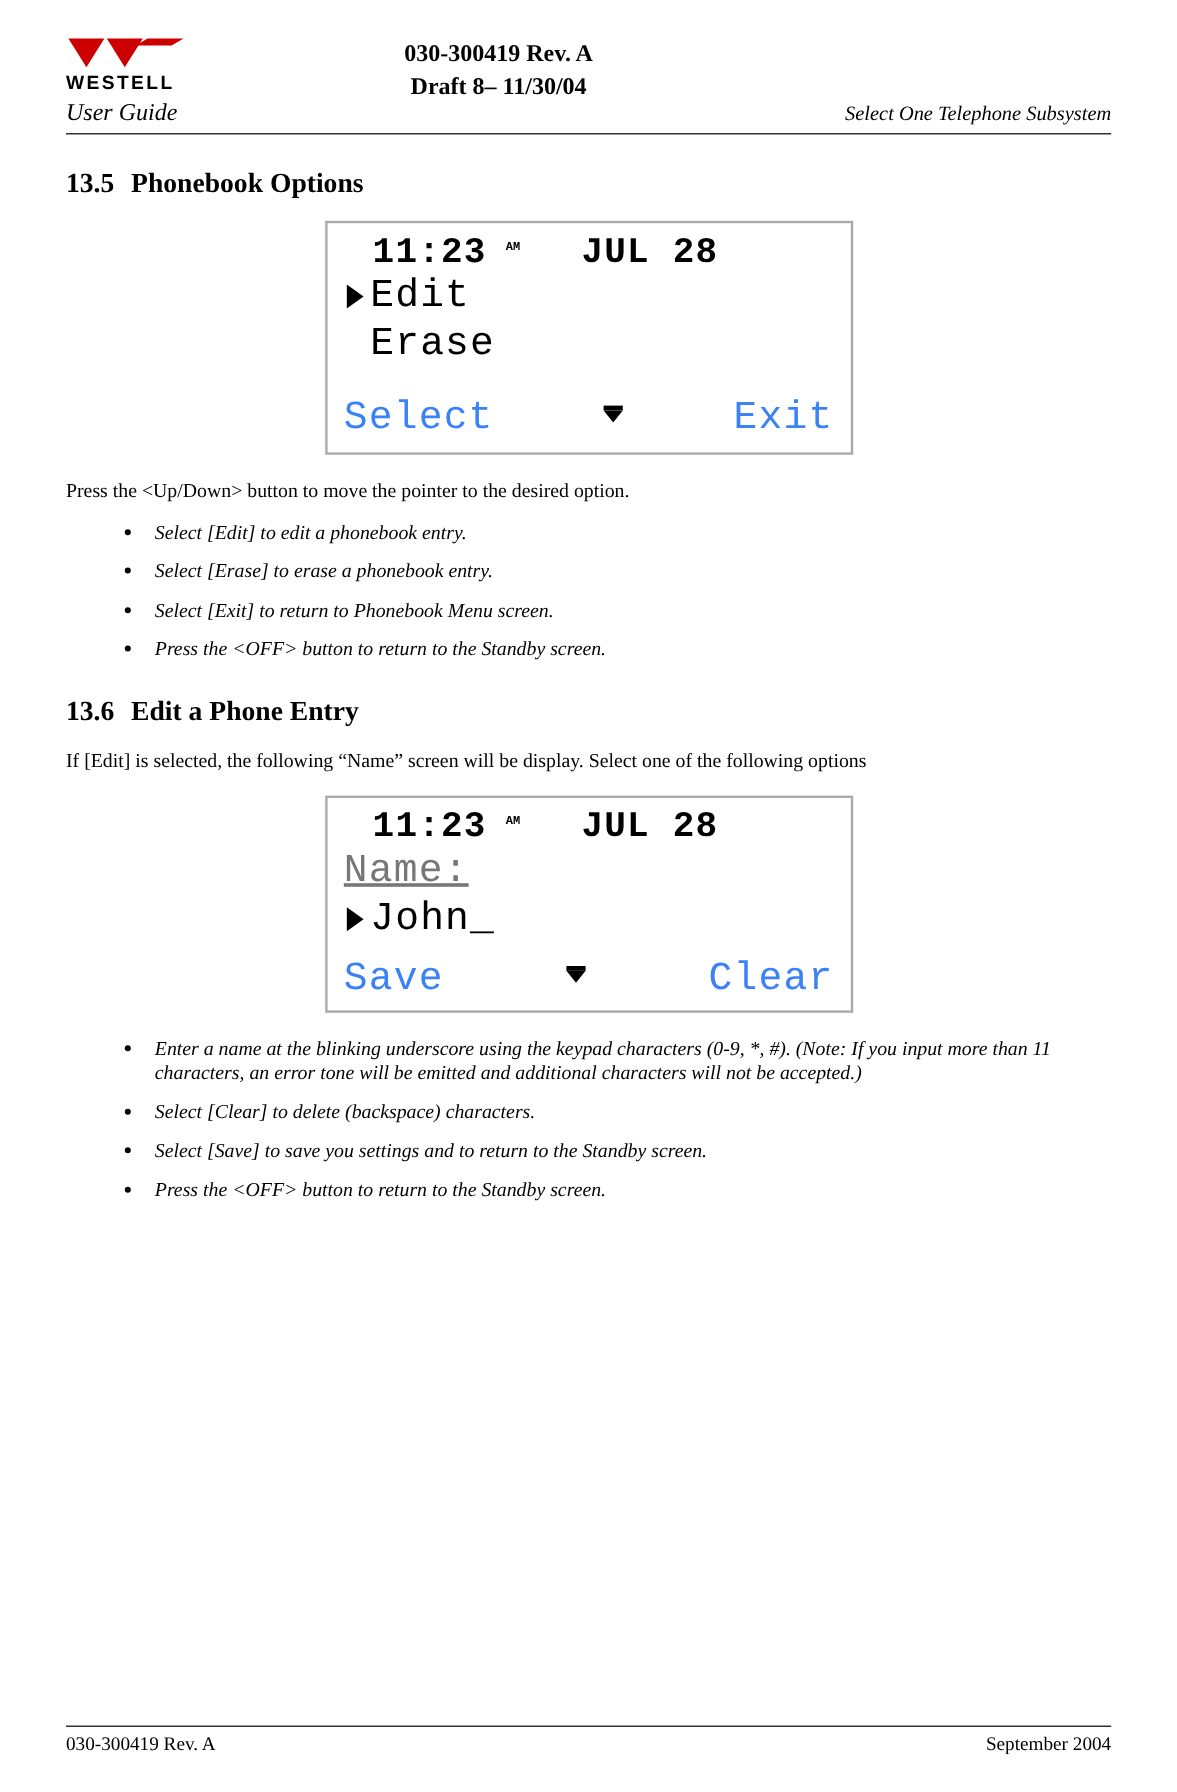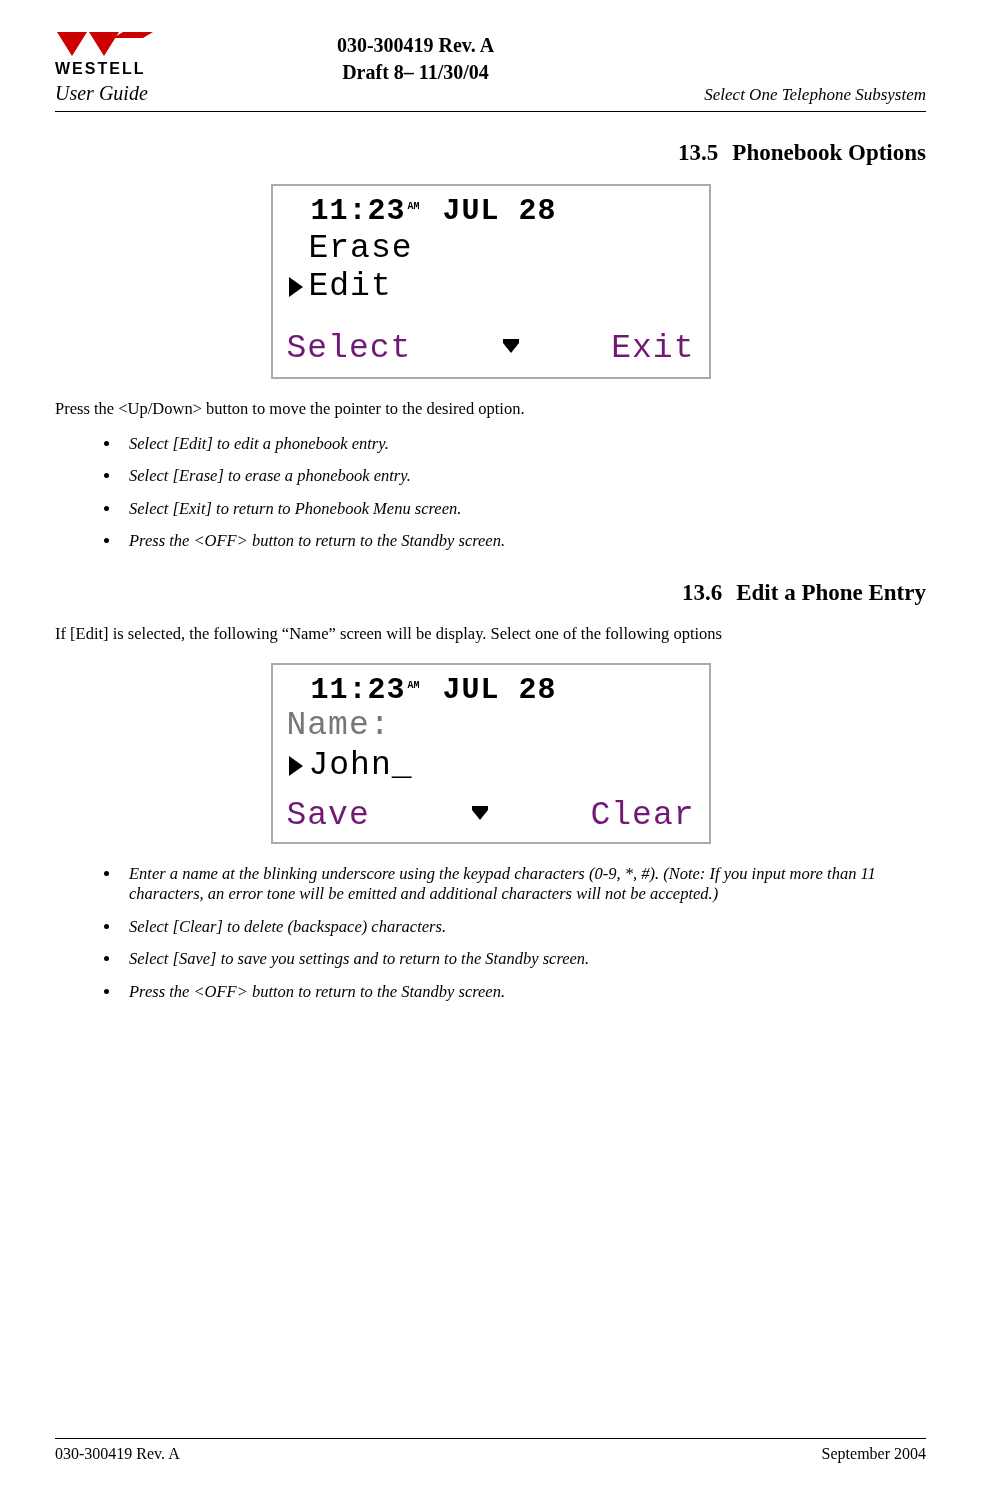--- a/index.html
+++ b/index.html
@@ -50,21 +50,20 @@
   }
   .hline {
     border: none;
     border-top: 1px solid #000;
     margin: 6px 0 0 0;
   }
   h2.section {
     font-size: 23px;
     font-weight: bold;
     margin: 28px 0 18px 0;
-    text-align: right;
   }
   h2.section .secnum { margin-right: 14px; }
   p.body {
     font-size: 16.5px;
     margin: 0 0 14px 0;
     line-height: 1.25;
   }
   ul.bullets {
     list-style: disc;
     padding-left: 66px;
@@ -86,58 +85,58 @@
   }
   .lcd-clock {
     font-family: "Courier New", monospace;
     font-weight: bold;
     font-size: 30px;
     letter-spacing: 1px;
     text-align: left;
     padding-left: 24px;
     display: flex;
     align-items: baseline;
-    gap: 2px;
+    gap: 16px;
   }
   .lcd-clock .ampm {
     font-size: 10px;
     font-weight: bold;
     position: relative;
     top: -10px;
     letter-spacing: 0;
     text-align: right;
   }
   .lcd-line {
     font-family: "Courier New", monospace;
     font-size: 33px;
     letter-spacing: 1px;
     line-height: 1.15;
     display: flex;
     align-items: center;
   }
   .lcd-line.small-gap { margin-top: 2px; }
-  .lcd-line.dim { color: #777; }
+  .lcd-line.dim { color: #777; text-decoration: underline; }
   .pointer-tri {
     display: inline-block;
     width: 0; height: 0;
     border-top: 10px solid transparent;
     border-bottom: 10px solid transparent;
     border-left: 14px solid #000;
     margin-right: 6px;
     margin-left: 2px;
   }
   .lcd-spacer { height: 24px; }
   .lcd-bottom {
     font-family: "Courier New", monospace;
     font-size: 33px;
     letter-spacing: 1px;
     display: flex;
     justify-content: space-between;
     align-items: center;
-    color: #701a75;
+    color: #3b82f6;
   }
   .lcd-bottom .mid {
     font-size: 18px;
     color: #000;
     letter-spacing: 0;
   }
   .down-tri {
     display: inline-block;
     width: 0; height: 0;
     border-left: 8px solid transparent;
@@ -189,26 +188,26 @@
 
   <h2 class="section">
     <span class="secnum">13.5</span><span>Phonebook Options</span>
   </h2>
 
 
   <div class="lcd-frame">
     <div class="lcd-clock">
       <span>11:23</span><span class="ampm">AM</span>&nbsp;<span>JUL 28</span>
     </div>
-    <div class="lcd-line small-gap" style="padding-left:22px">
-      <span>Erase</span>
-    </div>
     <div class="lcd-line">
       <span class="pointer-tri"></span>
         <span>Edit</span>
+    </div>
+    <div class="lcd-line small-gap" style="padding-left:22px">
+      <span>Erase</span>
     </div>
     <div class="lcd-spacer"></div>
     <div class="lcd-bottom">
       <span>Select</span>
       <span class="mid"><span class="down-tri"></span></span>
       <span>Exit</span>
     </div>
   </div>
 
   <p class="body">Press the &lt;Up/Down&gt; button to move the pointer to the desired option.</p>

